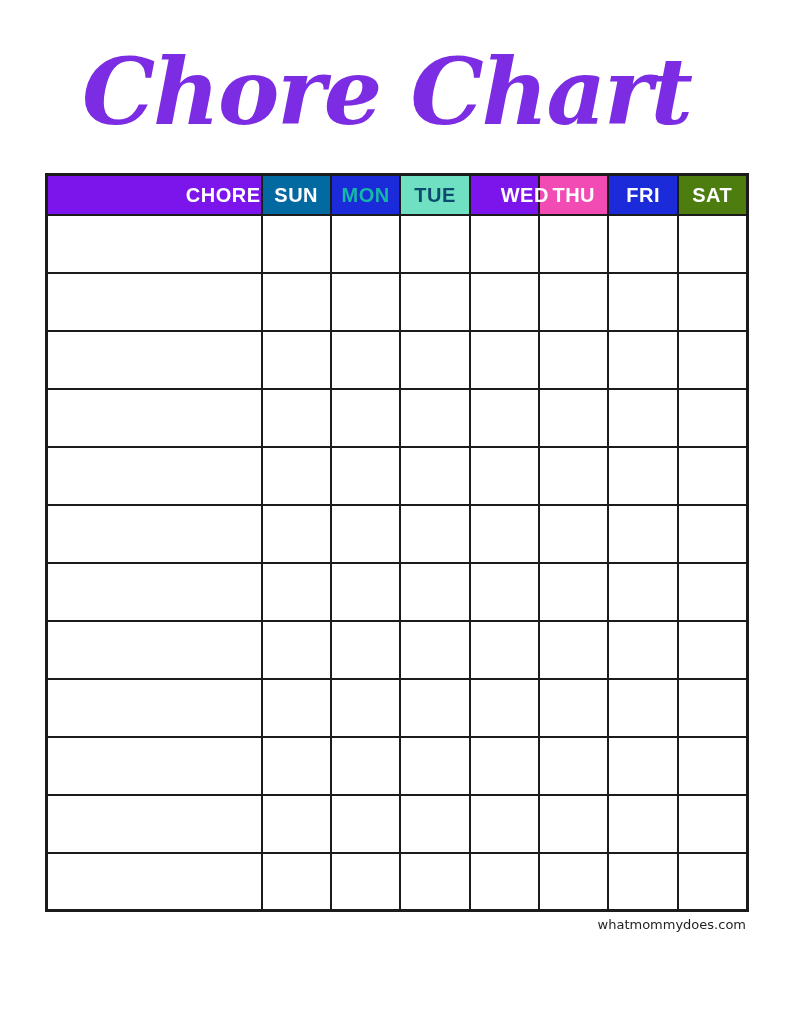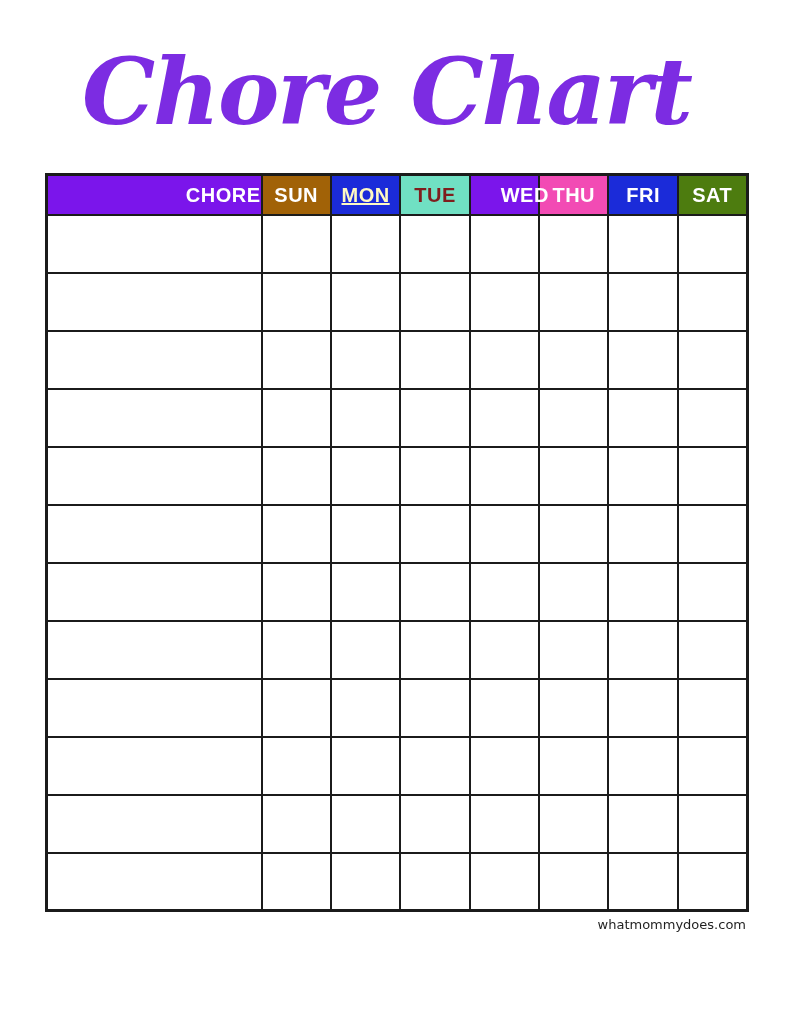--- a/index.html
+++ b/index.html
@@ -77,23 +77,23 @@
         <col class="day-col">
         <col class="day-col">
         <col class="day-col">
         <col class="day-col">
         <col class="day-col">
         <col class="day-col">
       </colgroup>
     <thead>
       <tr id="header-row">
           <th style="background: rgb(123, 21, 235); color: rgb(255, 255, 255); text-align: right;">CHORE</th>
-          <th style="background: #a16207; color: rgb(255, 255, 255);">SUN</th>
-          <th style="background: rgb(27, 43, 217); color: #fef9c3; text-decoration: underline;">MON</th>
-          <th style="background: rgb(112, 224, 195); color: #7f1d1d;">TUE</th>
+          <th style="background: #0369a1; color: rgb(255, 255, 255);">SUN</th>
+          <th style="background: rgb(27, 43, 217); color: #14b8a6;">MON</th>
+          <th style="background: rgb(112, 224, 195); color: #0c4a6e;">TUE</th>
           <th style="background: rgb(123, 21, 235); color: rgb(255, 255, 255); padding-left: 30px;">WED</th>
           <th style="background: rgb(242, 75, 180); color: rgb(255, 255, 255); margin-left: 27px;">THU</th>
           <th style="background: rgb(27, 43, 217); color: rgb(255, 255, 255);">FRI</th>
           <th style="background: #4d7c0f; color: rgb(255, 255, 255);">SAT</th>
         </tr>
     </thead>
     <tbody id="table-body">
         <tr>
           <td></td>
           <td></td>

